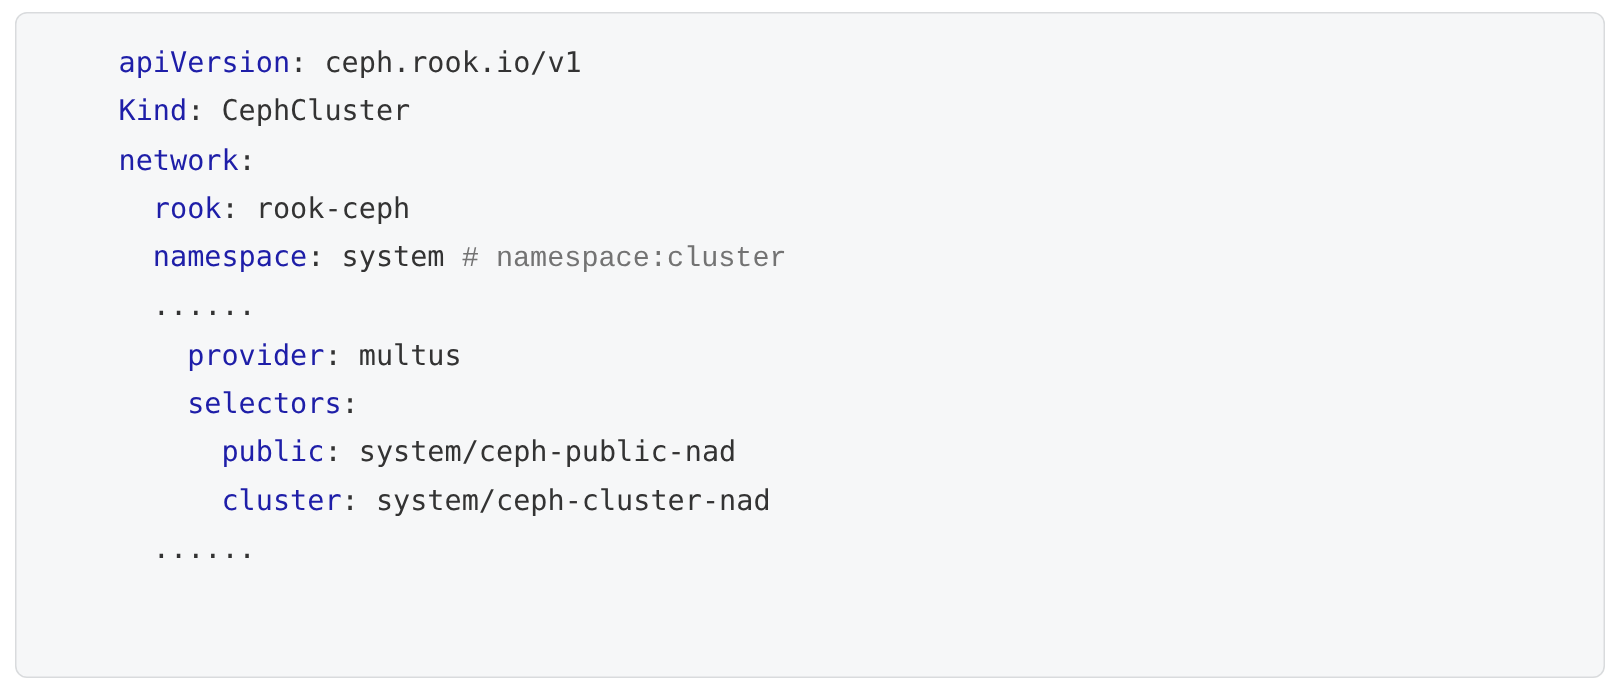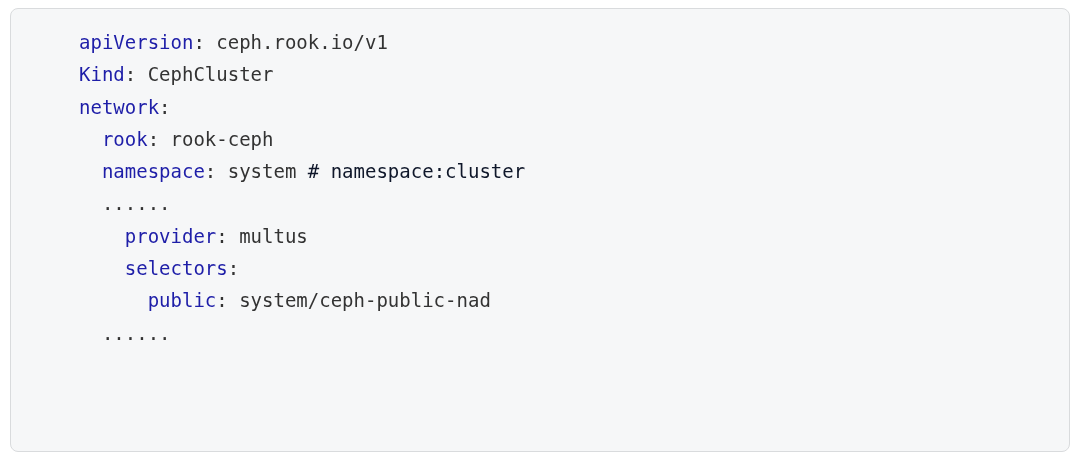--- a/index.html
+++ b/index.html
@@ -20,21 +20,21 @@
     line-height: 32.3px;
     color: #333333;
     overflow: hidden;
   }
   .code-line {
     white-space: pre;
     margin-left: 40px;
   }
   .tok-key     { color: #1e1ea8; }
   .tok-plain   { color: #333333; }
-  .tok-comment { color: #0f172a; }
+  .tok-comment { color: #737373; font-family: Liberation Mono, monospace; }
 </style>
 </head>
 <body>
 
 <div class="code-card">
 
   <div class="code-line"><span class="tok-key">apiVersion</span><span class="tok-plain">: ceph.rook.io/v1</span></div>
 
   <div class="code-line"><span class="tok-key">Kind</span><span class="tok-plain">: CephCluster</span></div>
 
@@ -47,16 +47,17 @@
 
   <div class="code-line"><span class="tok-plain">  ......</span></div>
 
 
   <div class="code-line"><span class="tok-key">    provider</span><span class="tok-plain">: multus</span></div>
 
   <div class="code-line"><span class="tok-key">    selectors</span><span class="tok-plain">:</span></div>
 
   <div class="code-line"><span class="tok-key">      public</span><span class="tok-plain">: system/ceph-public-nad</span></div>
 
+  <div class="code-line"><span class="tok-key">      cluster</span><span class="tok-plain">: system/ceph-cluster-nad</span></div>
 
   <div class="code-line"><span class="tok-plain">  ......</span></div>
 
 </div>
 
 </body></html>

